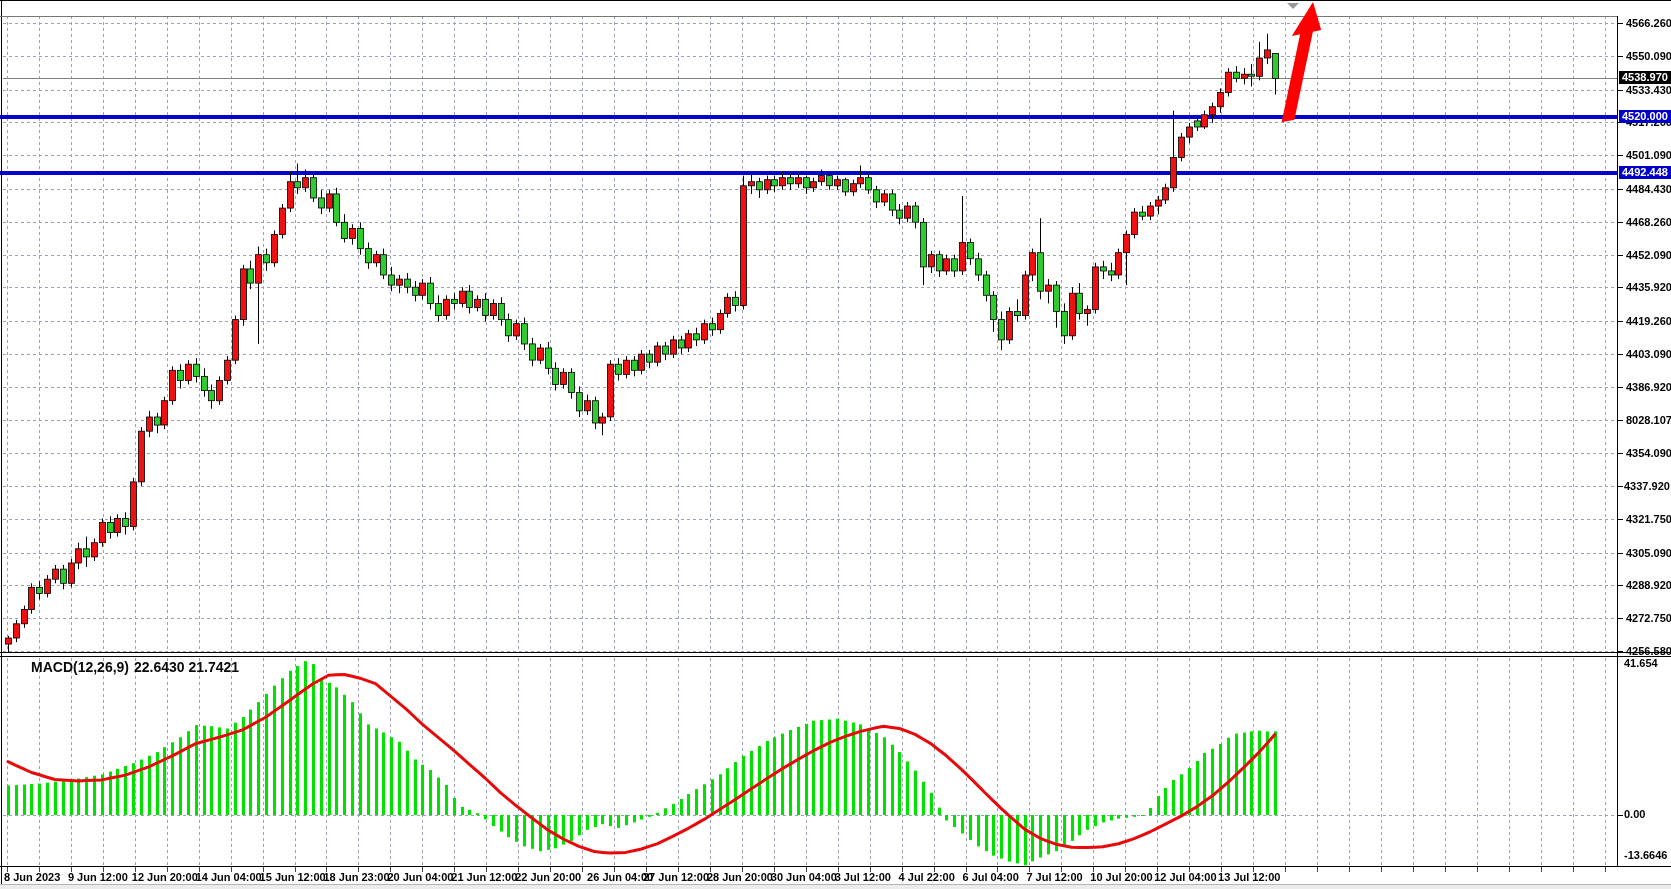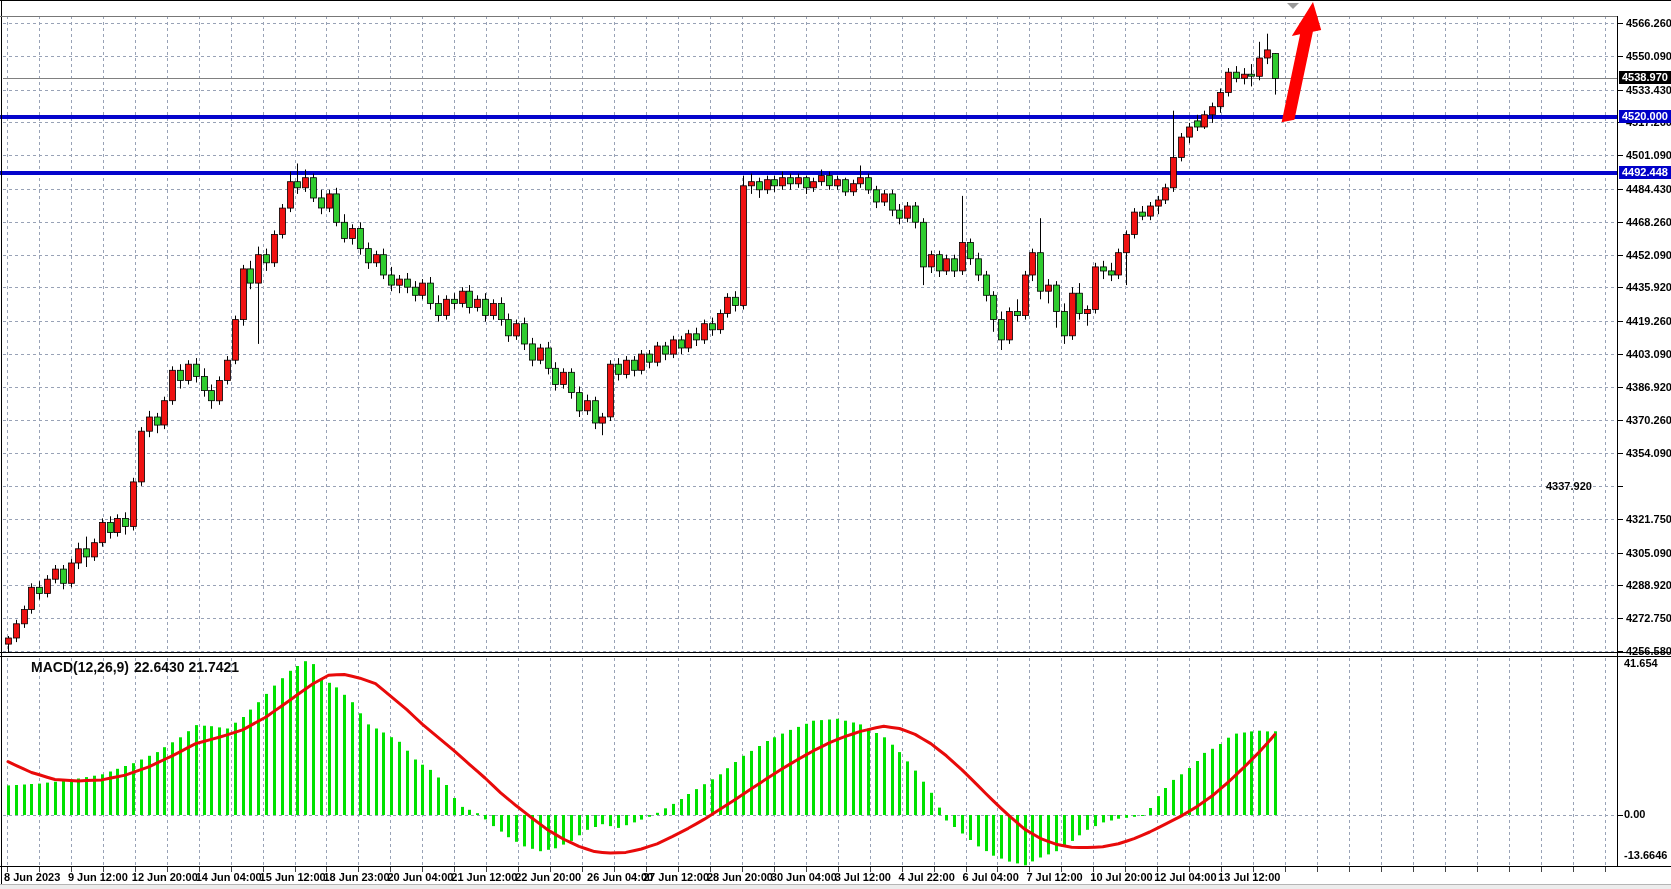--- a/index.html
+++ b/index.html
@@ -739,23 +739,23 @@
       <div class="lbl" style="left: 1626px; top: 83.5px;">4533.430</div>
       <div class="lbl" style="left: 1626px; top: 115.5px;">4517.260</div>
       <div class="lbl" style="left: 1626px; top: 148.5px;">4501.090</div>
       <div class="lbl" style="left: 1626px; top: 182.5px;">4484.430</div>
       <div class="lbl" style="left: 1626px; top: 215.5px;">4468.260</div>
       <div class="lbl" style="left: 1626px; top: 248.5px;">4452.090</div>
       <div class="lbl" style="left: 1626px; top: 280.5px;">4435.920</div>
       <div class="lbl" style="left: 1626px; top: 314.5px;">4419.260</div>
       <div class="lbl" style="left: 1626px; top: 347.5px;">4403.090</div>
       <div class="lbl" style="left: 1626px; top: 380.5px;">4386.920</div>
-      <div class="lbl" style="left: 1626px; top: 413.5px;">4370.260</div>
+      <div class="lbl" style="left: 1626px; top: 413.5px;">8028.107</div>
       <div class="lbl" style="left: 1626px; top: 446.5px;">4354.090</div>
-      <div class="lbl" style="left: 1546px; top: 479.5px;">4337.920</div>
+      <div class="lbl" style="left: 1624px; top: 479.5px;">4337.920</div>
       <div class="lbl" style="left: 1626px; top: 512.5px;">4321.750</div>
       <div class="lbl" style="left: 1626px; top: 546.5px;">4305.090</div>
       <div class="lbl" style="left: 1626px; top: 578.5px;">4288.920</div>
       <div class="lbl" style="left: 1626px; top: 611.5px;">4272.750</div>
       <div class="lbl" style="left: 1626px; top: 644.5px;">4256.580</div>
       <div class="tag" style="top: 110px; background: rgb(0, 0, 200);">4520.000</div>
       <div class="tag" style="top: 166px; background: rgb(0, 0, 200);">4492.448</div>
       <div class="tag" style="top: 71px; background: rgb(0, 0, 0);">4538.970</div>
     </div>
   <div id="macd-axis">

